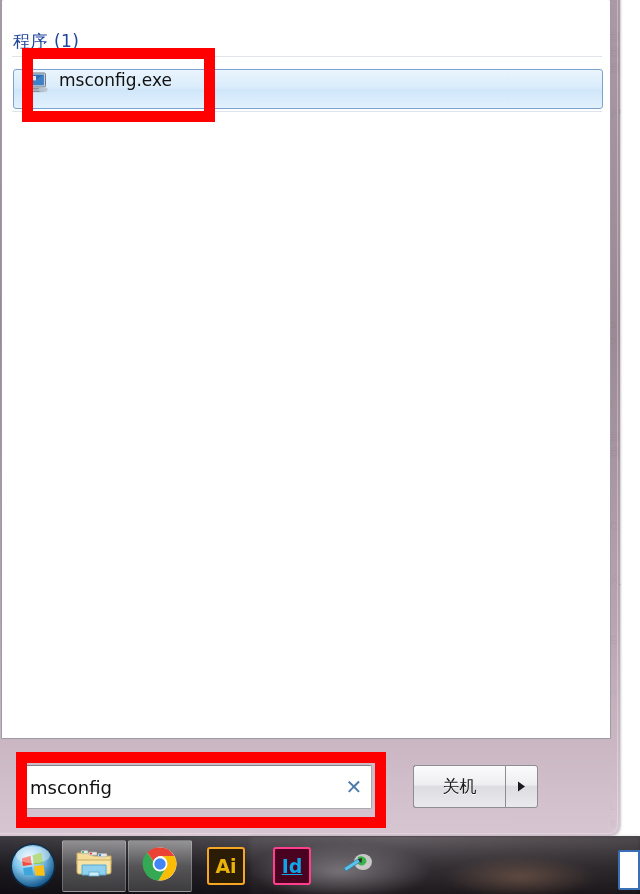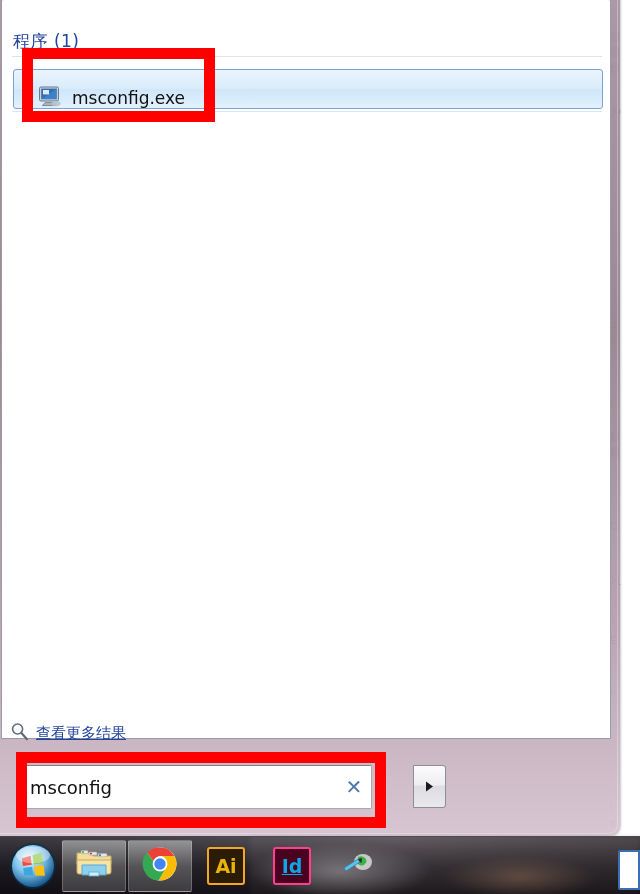--- a/index.html
+++ b/index.html
@@ -105,22 +105,22 @@
   #program-row {
     position: absolute;
     left: 11px;
     top: 69px;
     width: 590px;
     height: 40px;
     border: 1px solid #7da2ce;
     border-radius: 3px;
     background: linear-gradient(180deg, #eaf4fd 0%, #d9ecfb 48%, #cfe6fa 52%, #e2f1fd 100%);
     display: flex;
-    align-items: flex-end;
-    padding-left: 24px;
+    align-items: flex-start;
+    padding-left: 11px;
   }
   #program-row-bottom-line {
     position: absolute;
     left: 10px;
     top: 111px;
     width: 590px;
     height: 1px;
     background: #dfe3ea;
   }
 
@@ -349,39 +349,30 @@
             <path d="M7 18.6 h9 l2.6 3 H4.4 z" fill="#aab4c0" stroke="#6e7a88" stroke-width="0.8"></path>
             <ellipse cx="18" cy="19.5" rx="4.6" ry="2.6" fill="#b9c2cc" opacity="0.9"></ellipse>
           </svg>
         </span>
         <span class="prog-label">msconfig.exe</span>
       </div>
       <div id="program-row-bottom-line"></div>
 
     </div>
 
-    <div id="see-more">
-      <span>
-        <svg width="19" height="19" viewBox="0 0 19 19" aria-hidden="true">
-          <circle cx="7.6" cy="7" r="5" fill="none" stroke="#5f6b7a" stroke-width="1.6"></circle>
-          <circle cx="7.6" cy="7" r="3.6" fill="#f2f6fb" opacity="0.6"></circle>
-          <line x1="11.2" y1="10.8" x2="17" y2="17.2" stroke="#5f6b7a" stroke-width="2.2" stroke-linecap="round"></line>
-        </svg>
-      </span>
-      <span id="see-more-label">查看更多结果</span>
-    </div>
 
     <div id="bottom-bar">
 
       <div id="search-wrap">
         <input id="search-input" type="text" value="msconfig" style="">
         <span id="clear-btn">✕</span>
       </div>
 
       <div id="shutdown-group">
+        <div id="shutdown-btn">关机</div>
         <div id="shutdown-arrow">
           <span>
             <svg width="9" height="11" viewBox="0 0 9 11" aria-hidden="true">
               <path d="M1 0.5 L8 5.5 L1 10.5 Z" fill="#1b1b1b"></path>
             </svg>
           </span>
         </div>
       </div>
 
     </div>

